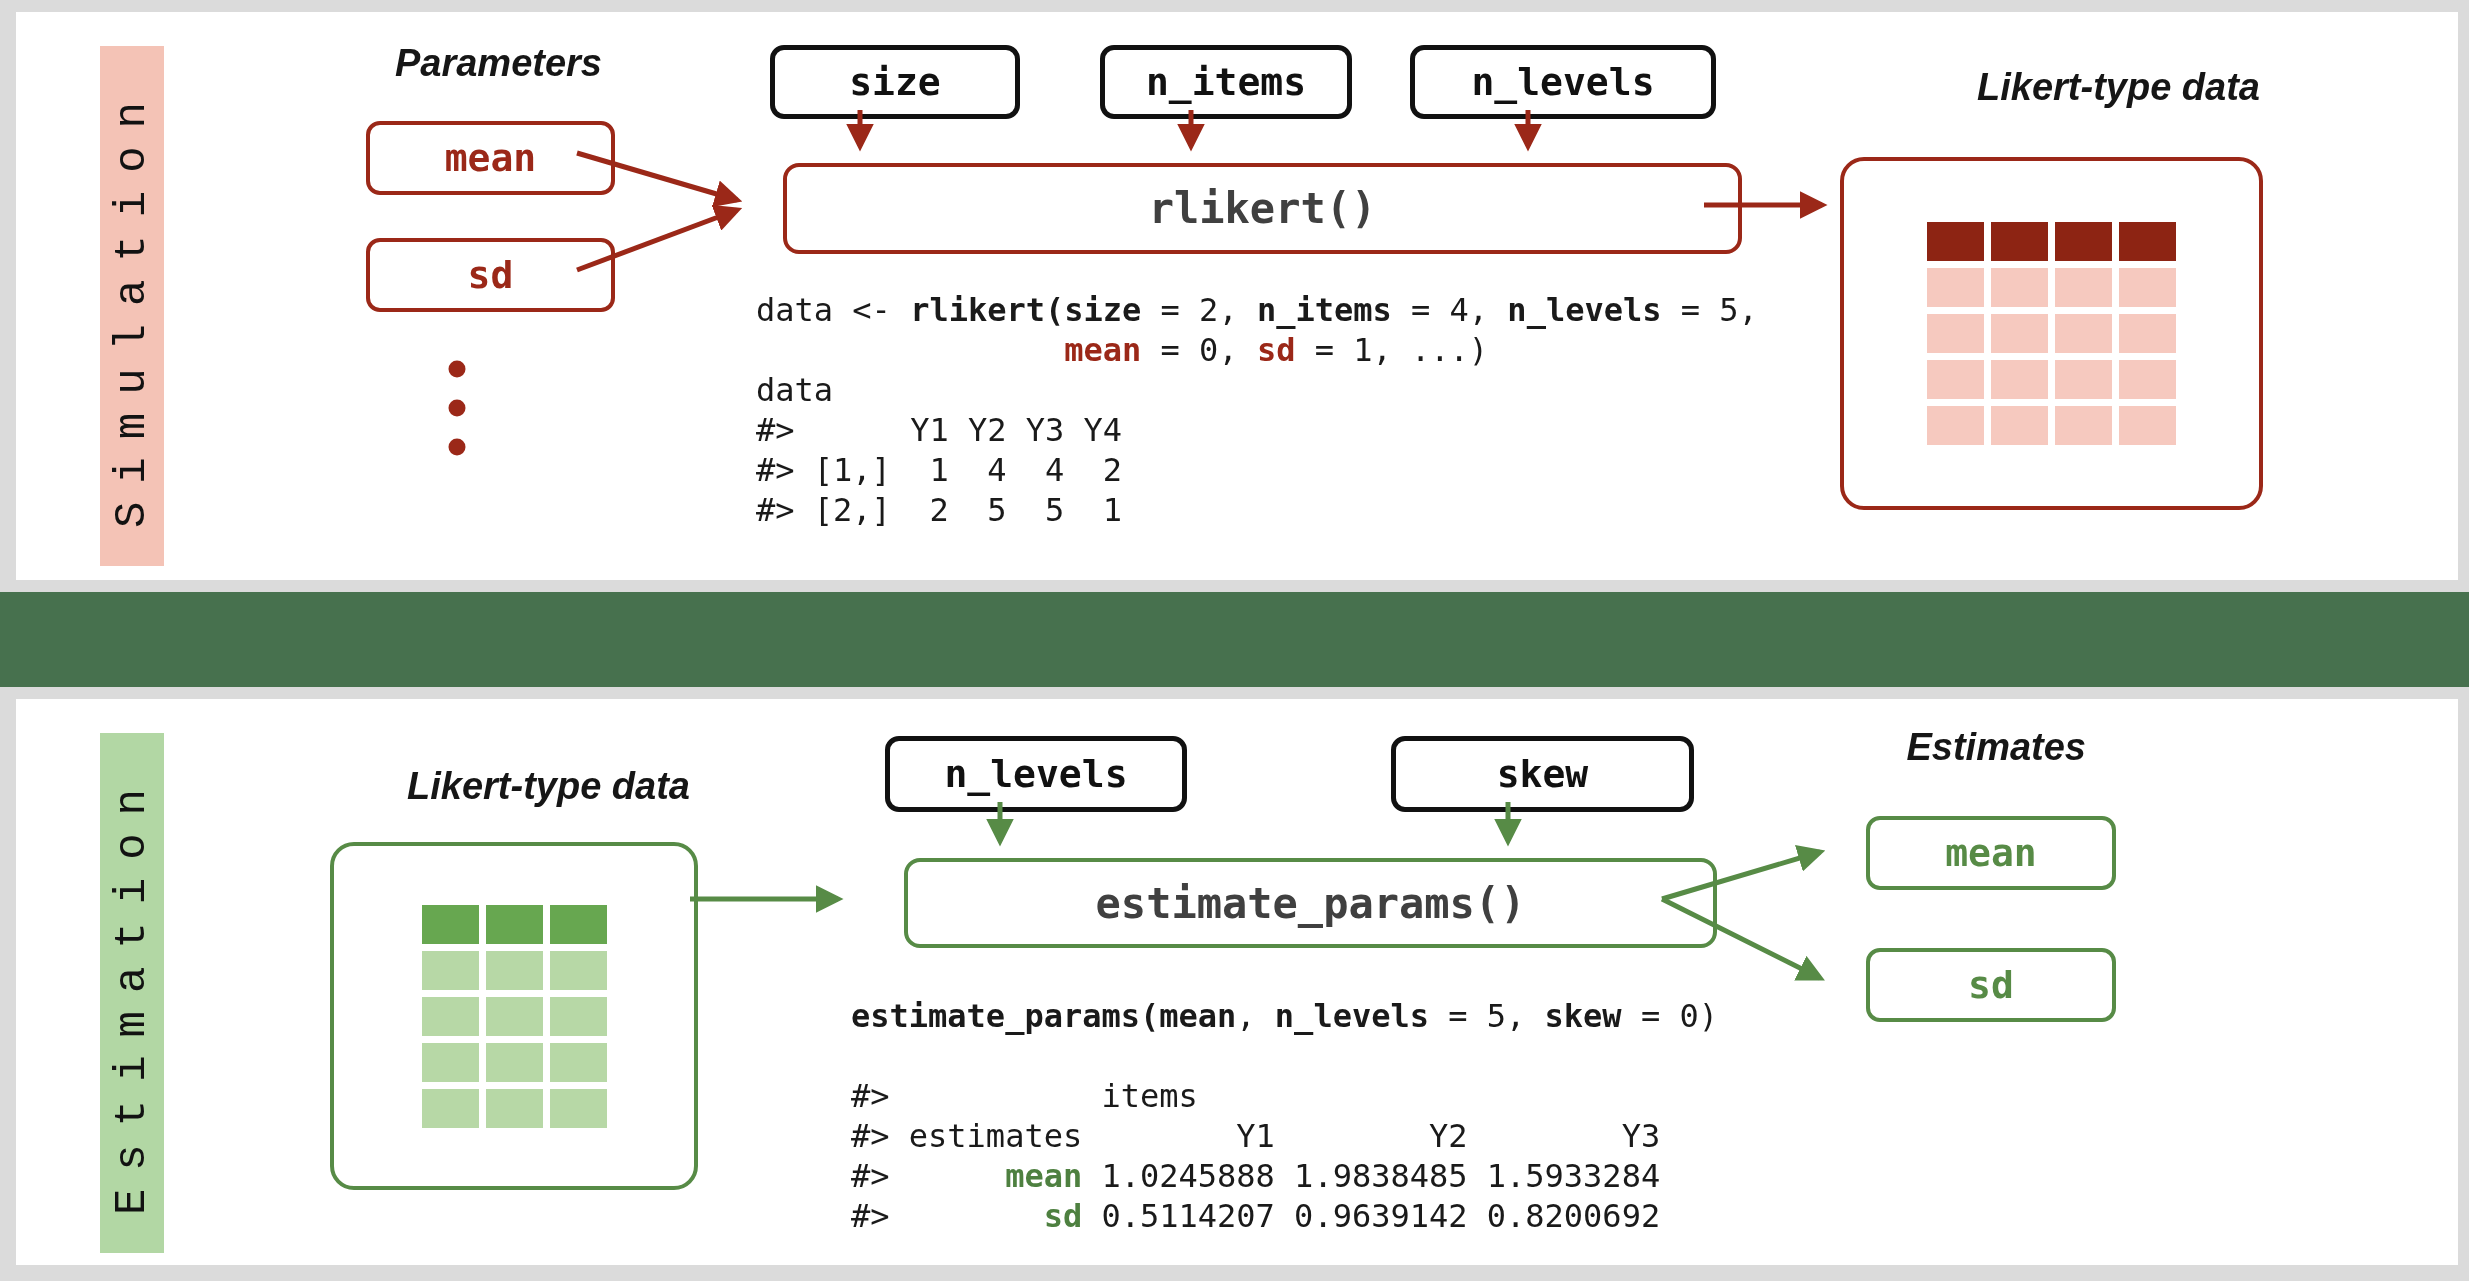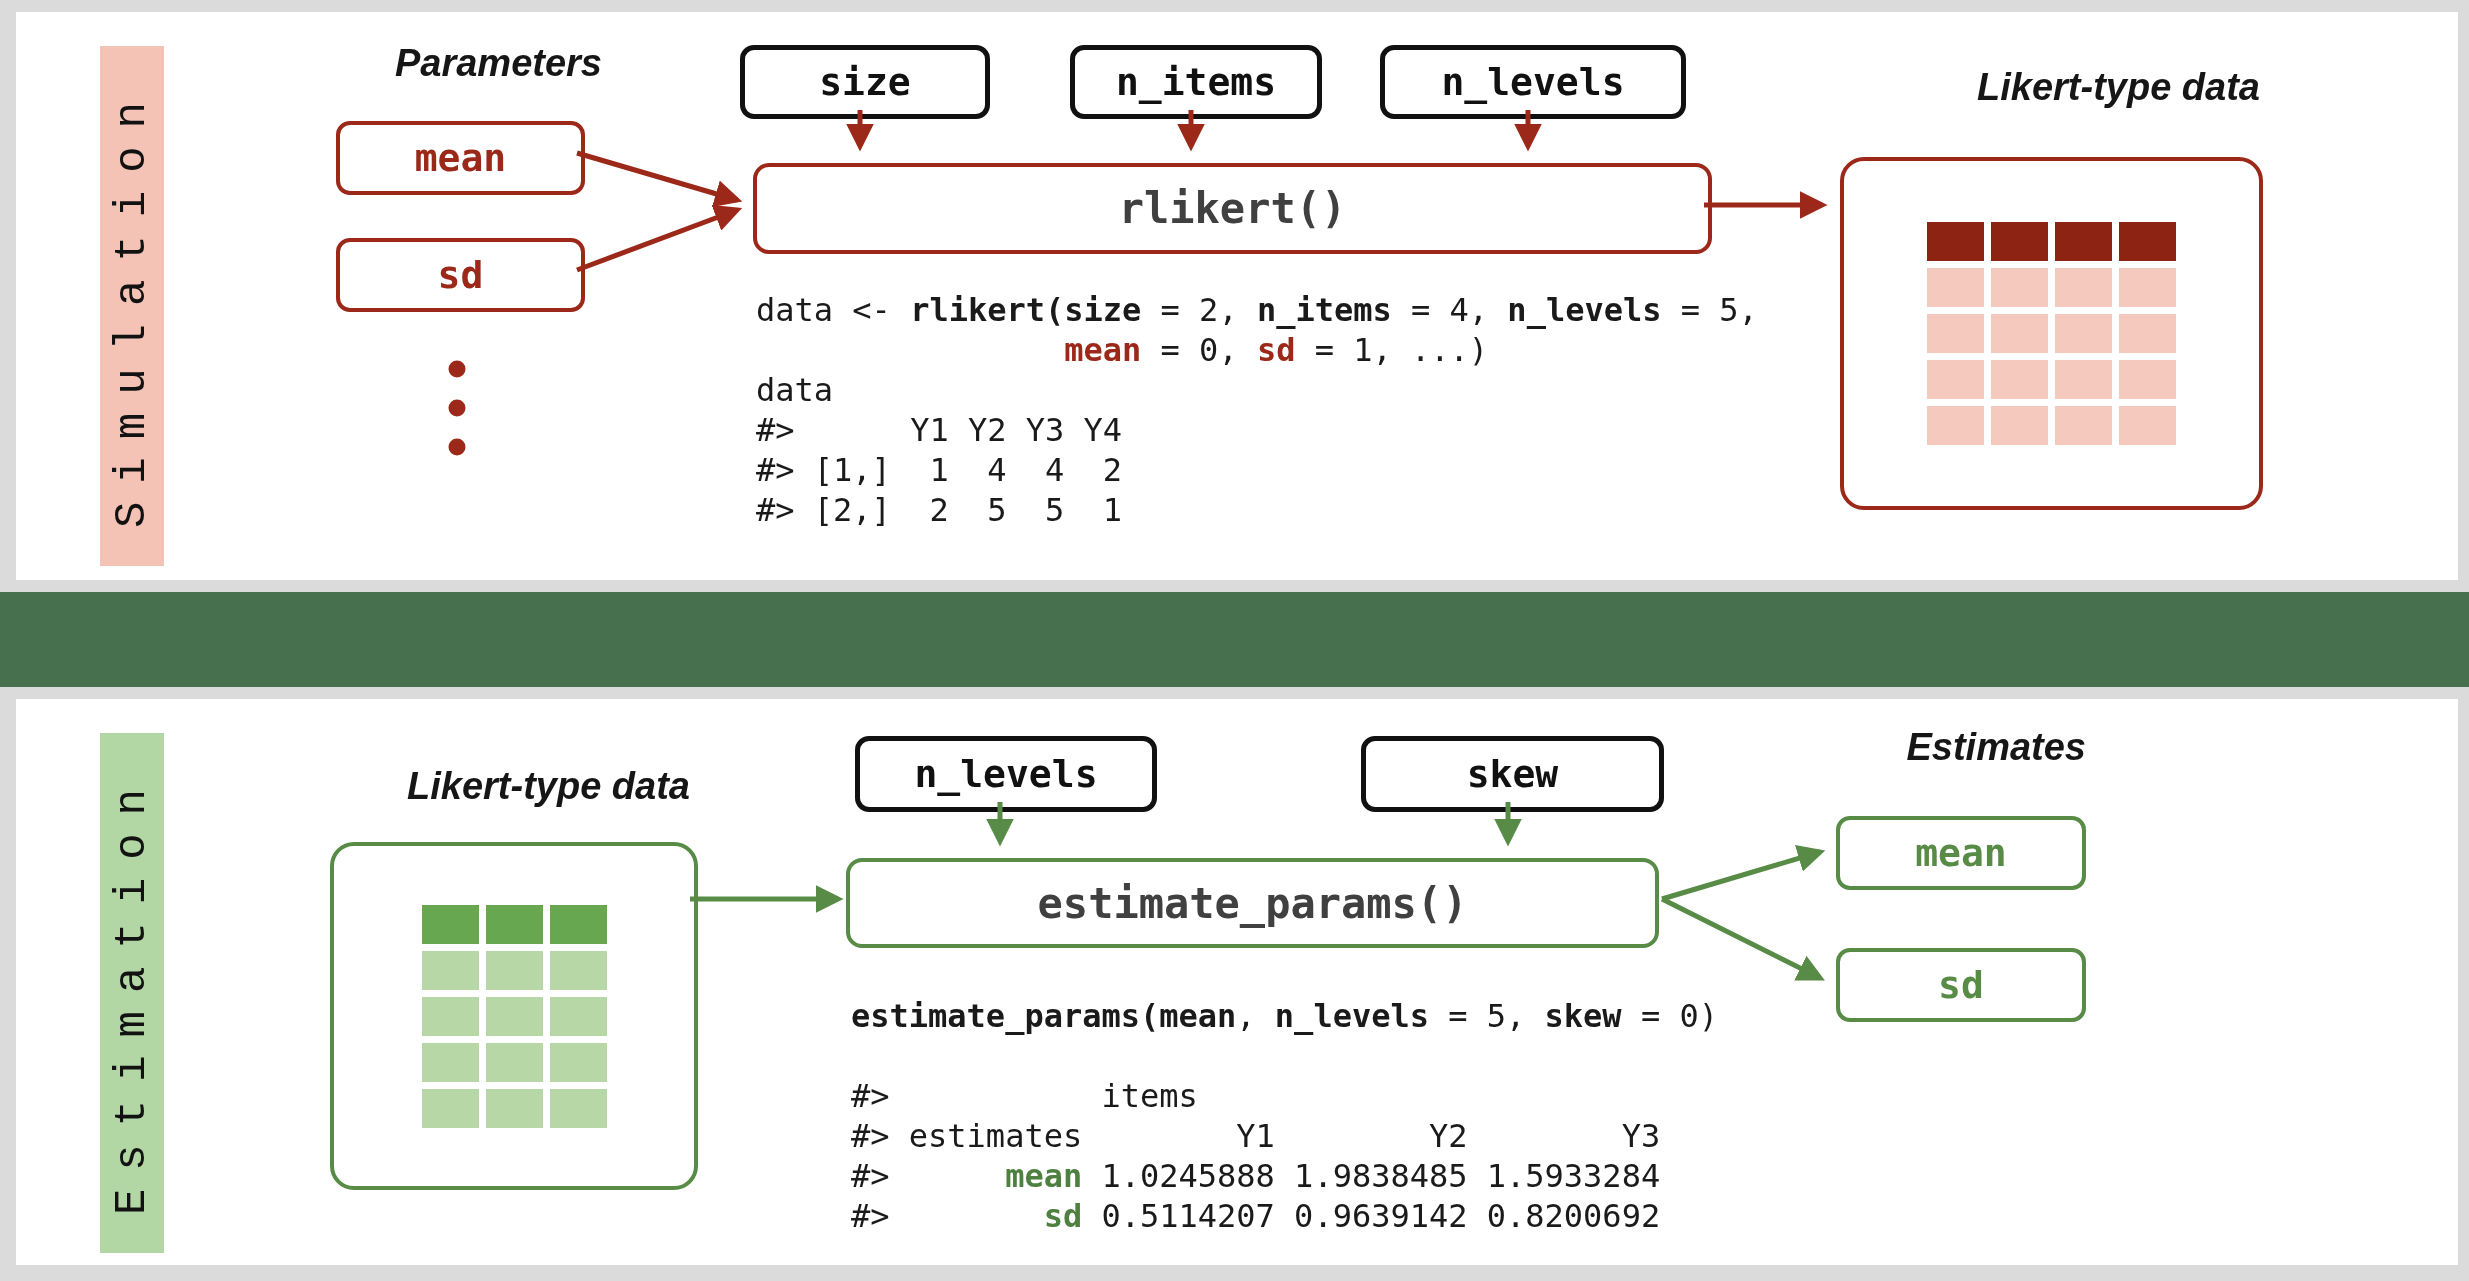--- a/index.html
+++ b/index.html
@@ -15,21 +15,21 @@
   .est-bar{left:100px;top:733px;width:64px;height:520px;background:var(--est-bar,#B2D7A4);}
   .v-label{writing-mode:vertical-rl;transform:rotate(180deg);
            font-family:"Liberation Mono",monospace;font-size:44px;letter-spacing:18px;
            color:#121212;white-space:nowrap;}
 
   .title{position:absolute;font-size:38px;font-weight:bold;font-style:italic;color:#161616;
          text-align:right;white-space:nowrap;}
 
   .box{position:absolute;display:flex;align-items:center;justify-content:center;
        background:#fff;border-radius:14px;
-       font-family:"DejaVu Sans Mono",monospace;font-weight:bold;font-size:38px;}
+       font-family:"DejaVu Sans Mono",monospace;font-weight:bold;font-size:38px;margin-left:30px;}
   .black-box{border:5px solid #111;color:#111;}
   .red-box{border:4px solid var(--accent-red,#9B2818);color:var(--accent-red,#9B2818);}
   .green-box{border:4px solid var(--accent-green,#578B46);color:var(--accent-green,#578B46);}
   .fn-box{font-size:42px;color:#404040;border-radius:16px;}
 
   .data-box{position:absolute;background:#fff;border-radius:24px;
             display:flex;align-items:center;justify-content:center;}
   .data-box.red{border:4px solid var(--accent-red,#9B2818);}
   .data-box.green{border:4px solid var(--accent-green,#578B46);}
   .grid{display:grid;gap:7px;}
@@ -145,21 +145,21 @@
       </div>
   </div>
 
   <div class="box black-box" style="left:855px;top:736px;width:292px;height:66px;">
     <span>n_levels</span>
   </div>
   <div class="box black-box" style="left:1361px;top:736px;width:293px;height:66px;">
     <span>skew</span>
   </div>
 
-  <div class="box green-box fn-box" style="left:846px;top:858px;width:805px;height:82px;">
+  <div class="box green-box fn-box" style="left:874px;top:858px;width:805px;height:82px;">
     <span>estimate_params()</span>
   </div>
 
   <div class="title" style="left:1836px;top:726px;width:250px;">Estimates</div>
 
   <div class="box green-box" style="left:1836px;top:816px;width:242px;height:66px;">
     <span>mean</span>
   </div>
   <div class="box green-box" style="left:1836px;top:948px;width:242px;height:66px;">
     <span>sd</span>

